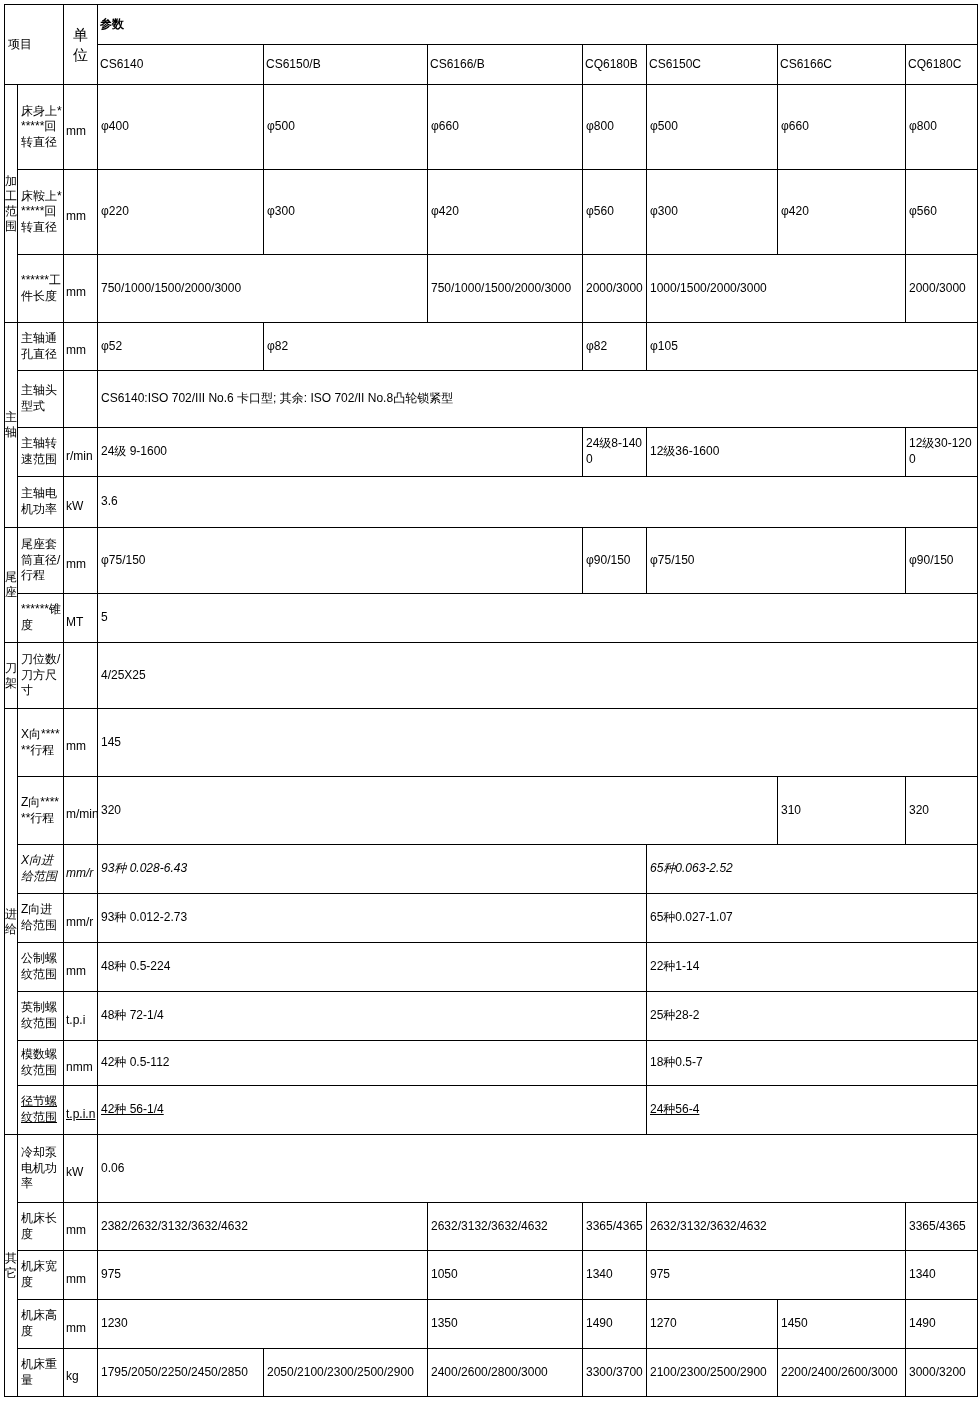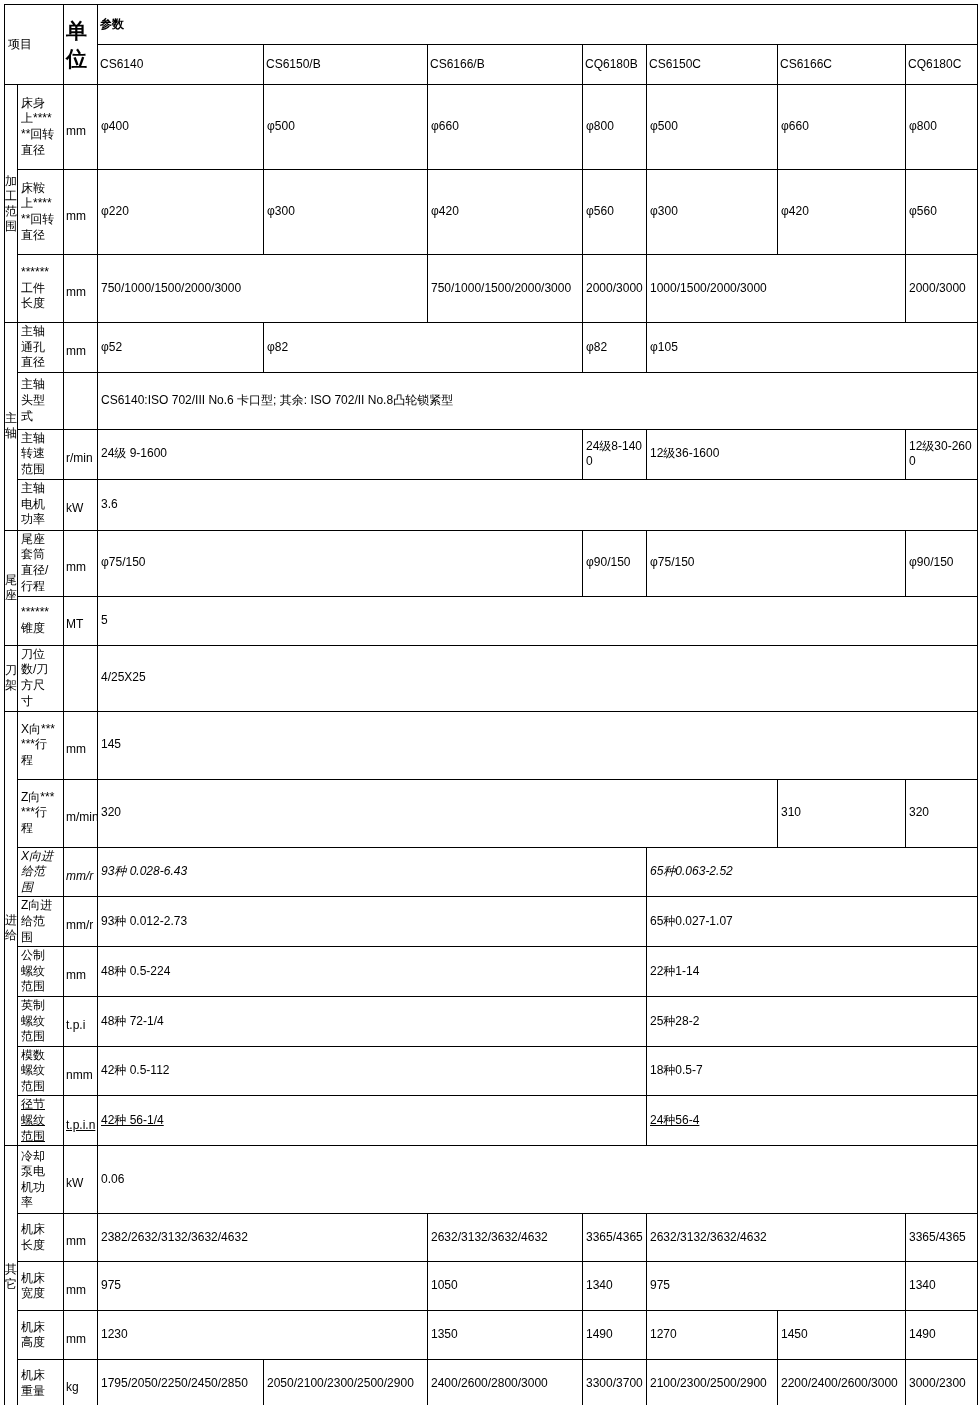--- a/index.html
+++ b/index.html
@@ -9,24 +9,24 @@
   td,th{
     border:1px solid #000;
     font-family:"Liberation Sans","DejaVu Sans",sans-serif;
     font-size:12px;font-weight:400;color:#000;
     text-align:left;vertical-align:middle;
     padding:1px 2px;line-height:1.3;
     word-break:break-all;overflow:hidden;
   }
   th{font-weight:400;}
   th.corner{padding-left:3px;}
-  th.unit-h{font-size:21px;font-weight:700;padding-left:2px;word-break:break-all;}
+  th.unit-h{font-size:15px;font-weight:400;padding-left:2px;word-break:break-all;text-align:center;}
   th.param-h{font-weight:700;}
   td.group{padding:0 0;text-align:center;word-break:break-all;line-height:1.25;}
-  td.label{padding:1px 8px 1px 3px;}
+  td.label{padding:1px 0 1px 3px;}
   td.unit{white-space:nowrap;word-break:normal;padding:10px 0 1px 2px;}
   td.val{padding:1px 1px 1px 3px;}
 </style>
 </head>
 <body>
 
 <div id="wrap">
   <table id="spec-table">
     <colgroup id="spec-cols">
         <col style="width: 13px;">
@@ -100,21 +100,21 @@
           <td class="label">主轴头型式</td>
           <td class="unit"></td>
           <td class="val" colspan="7">CS6140:ISO 702/III No.6 卡口型; 其余: ISO 702/II  No.8凸轮锁紧型</td>
         </tr>
         <tr style="height: 49px;">
           <td class="label">主轴转速范围</td>
           <td class="unit">r/min</td>
           <td class="val" colspan="3">24级 9-1600</td>
           <td class="val">24级8-1400</td>
           <td class="val" colspan="2">12级36-1600</td>
-          <td class="val">12级30-2600</td>
+          <td class="val">12级30-1200</td>
         </tr>
         <tr style="height: 51px;">
           <td class="label">主轴电机功率</td>
           <td class="unit">kW</td>
           <td class="val" colspan="7">3.6</td>
         </tr>
         <tr style="height: 66px;">
           <td class="group" rowspan="2">尾座</td>
           <td class="label">尾座套筒直径/行程</td>
           <td class="unit">mm</td>
@@ -219,17 +219,17 @@
         </tr>
         <tr style="height: 48px;">
           <td class="label">机床重量</td>
           <td class="unit">kg</td>
           <td class="val">1795/2050/2250/2450/2850</td>
           <td class="val">2050/2100/2300/2500/2900</td>
           <td class="val">2400/2600/2800/3000</td>
           <td class="val">3300/3700</td>
           <td class="val">2100/2300/2500/2900</td>
           <td class="val">2200/2400/2600/3000</td>
-          <td class="val">3000/2300</td>
+          <td class="val">3000/3200</td>
         </tr>
       </tbody>
   </table>
 </div>
 
 </body></html>

